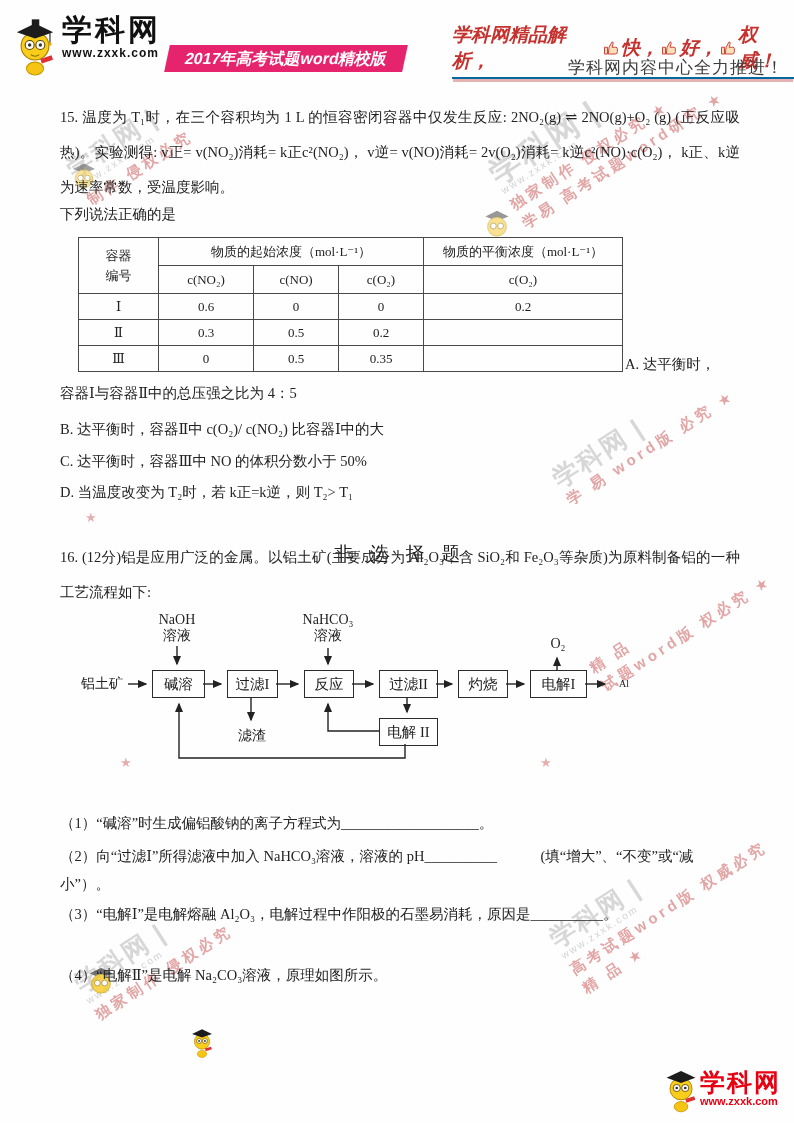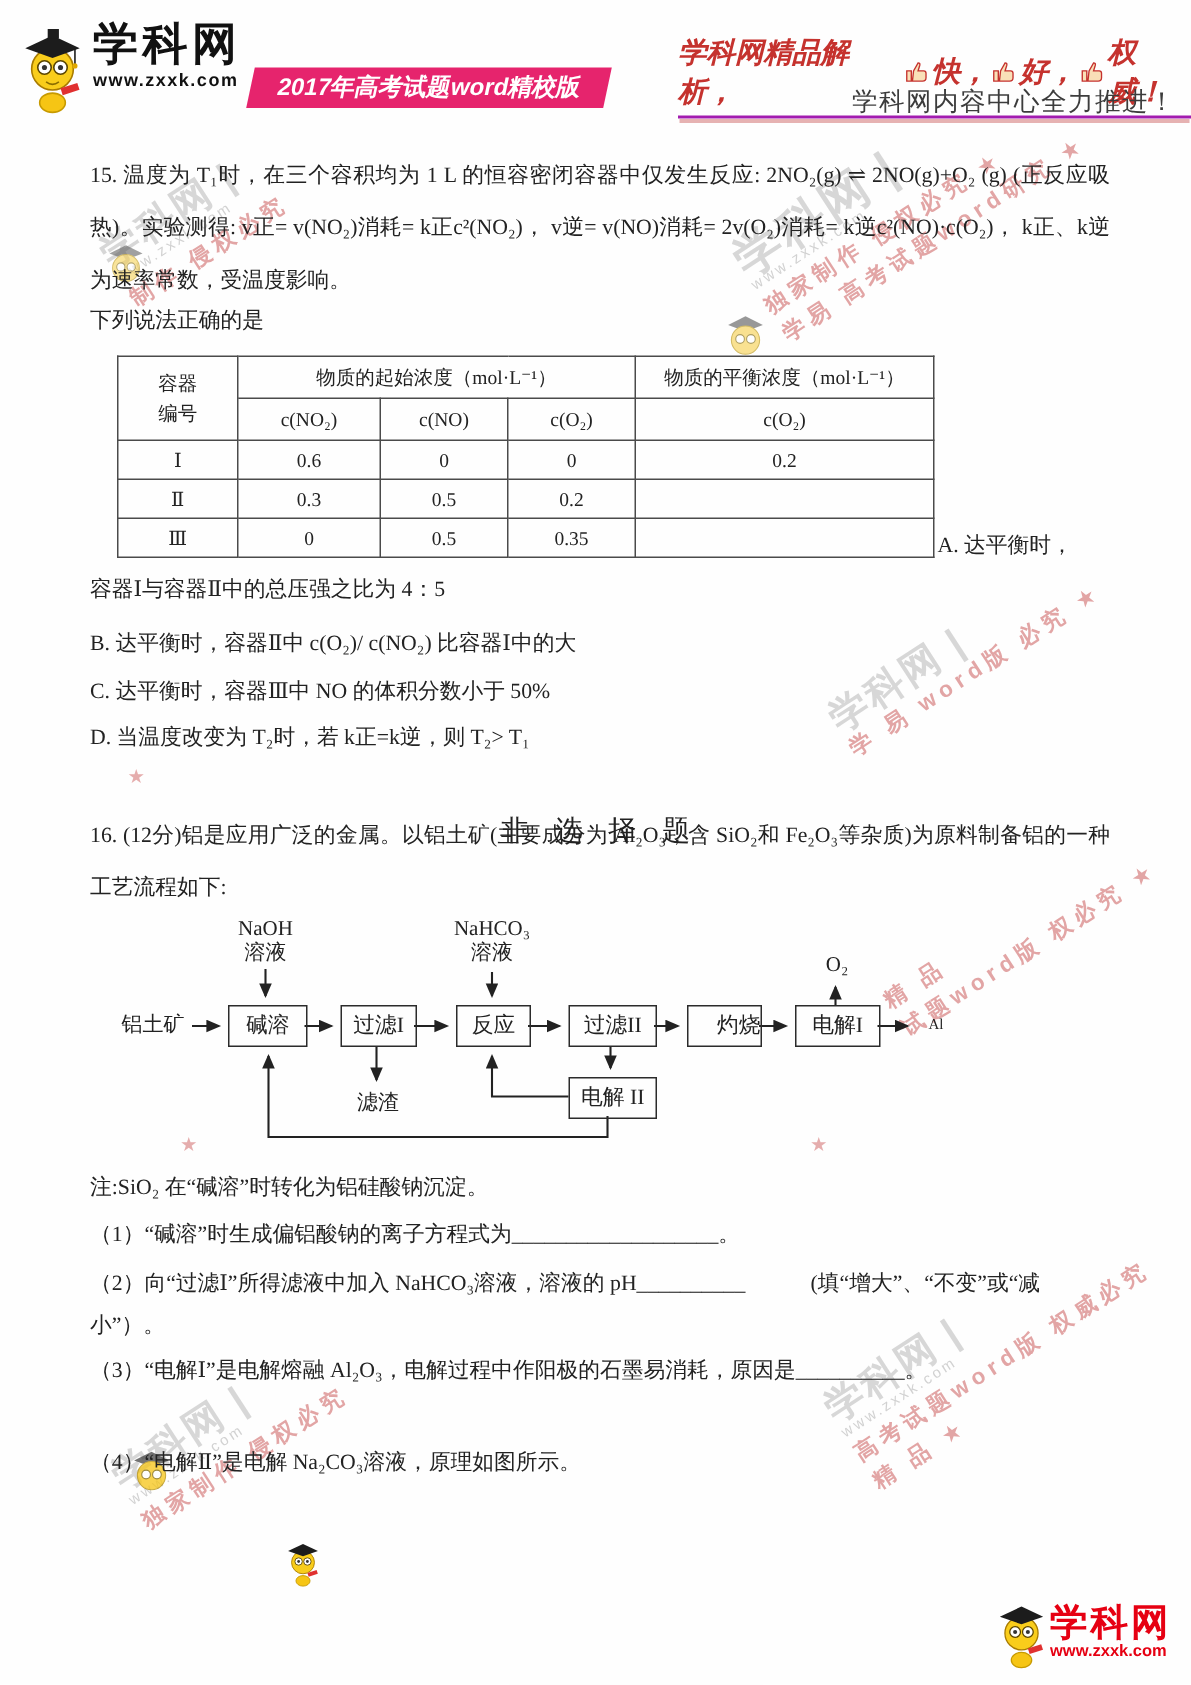--- a/index.html
+++ b/index.html
@@ -10,21 +10,21 @@
   .logo-row{display:flex;align-items:flex-start;}
   .logo-name{font-family:"Liberation Sans","DejaVu Sans",sans-serif;font-weight:bold;
              font-size:30px;letter-spacing:3px;color:#111;line-height:32px;}
   .logo-url{font-family:"Liberation Sans","DejaVu Sans",sans-serif;font-weight:bold;
             font-size:12px;color:#111;letter-spacing:1px;}
   .banner{background:#e6246d;color:#fff;transform:skewX(-12deg);
           font-family:"Liberation Sans","DejaVu Sans",sans-serif;font-weight:bold;
           font-size:16px;line-height:27px;text-align:center;width:238px;height:27px;}
   .slogan{color:#c5322e;font-weight:bold;font-style:italic;font-size:19px;
           display:flex;align-items:center;gap:2px;
-          border-bottom:2px solid #a21caf;box-shadow:0 4px 0 -1px #e6b2b2;padding-bottom:3px;}
+          border-bottom:2px solid #0369a1;box-shadow:0 4px 0 -1px #e6b2b2;padding-bottom:3px;}
   .subline{font-size:17px;color:#3c3c3c;letter-spacing:1px;}
   
   .para{font-size:14.5px;line-height:35px;width:680px;text-align:justify;}
   .line{font-size:14.5px;line-height:22px;}
   .sect{font-size:19px;letter-spacing:6px;text-align:center;width:680px;margin-top:36px;}
   
   table.ctable{border-collapse:collapse;table-layout:fixed;width:544px;font-size:13px;}
   table.ctable th,table.ctable td{border:1px solid #4a4a4a;text-align:center;
       font-weight:normal;padding:0;line-height:20px;}
   table.ctable th{height:27px;}
@@ -235,37 +235,36 @@
           <path d="M347 98 V112" marker-end="url(#ah)"></path>
           <path d="M319 131 H268 V104" marker-end="url(#ah)"></path>
           <path d="M345 144 V158 H119 V104" marker-end="url(#ah)"></path>
         </g>
       </svg>
       <div class="fclabel" style="left:16px;top:76px;width:52px;">铝土矿</div>
       <div class="fcbox" style="left:92px;top:70px;width:51px;">碱溶</div>
       <div class="fcbox" style="left:167px;top:70px;width:49px;">过滤I</div>
       <div class="fcbox" style="left:244px;top:70px;width:48px;">反应</div>
       <div class="fcbox" style="left:319px;top:70px;width:57px;">过滤II</div>
-      <div class="fcbox" style="left:398px;top:70px;width:48px;text-align:right;">灼烧</div>
+      <div class="fcbox" style="left:398px;top:70px;width:48px;">灼烧</div>
       <div class="fcbox" style="left:470px;top:70px;width:55px;">电解I</div>
       <div class="fcbox" style="left:319px;top:118px;width:57px;">电解 II</div>
       <div class="fclabel" style="left:87px;top:12px;width:60px;">
         <div>NaOH</div>
         <div>溶液</div>
       </div>
       <div class="fclabel" style="left:235px;top:12px;width:66px;">
         <div>NaHCO₃</div>
         <div>溶液</div>
       </div>
       <div class="fclabel" style="left:486px;top:36px;width:24px;">O₂</div>
       <div class="fclabel" style="left:552px;top:76px;width:24px;font-size:10px;">Al</div>
       <div class="fclabel" style="left:170px;top:128px;width:44px;">滤渣</div>
     </div>
 
-    <div class="abs line" style="left:60px;top:781px;">注:SiO₂ 在“碱溶”时转化为铝硅酸钠沉淀。</div>
     <div class="abs line" style="left:60px;top:812px;">（1）“碱溶”时生成偏铝酸钠的离子方程式为___________________。</div>
     <div class="abs line" style="left:60px;top:845px;">（2）向“过滤Ⅰ”所得滤液中加入 NaHCO₃溶液，溶液的 pH__________　　　(填“增大”、“不变”或“减</div>
     <div class="abs line" style="left:60px;top:873px;">小”）。</div>
     <div class="abs line" style="left:60px;top:903px;">（3）“电解Ⅰ”是电解熔融 Al₂O₃，电解过程中作阳极的石墨易消耗，原因是__________。</div>
     <div class="abs line" style="left:60px;top:935px;margin-top:29px;">（4）“电解Ⅱ”是电解 Na₂CO₃溶液，原理如图所示。</div>
 
     <div class="abs footer" style="left:190px;top:1024px;">
       <svg width="24" height="34" viewBox="0 0 40 58">
         <ellipse cx="20" cy="51" rx="8" ry="6" fill="#f6c514" stroke="#c79a00"></ellipse>
         <circle cx="20" cy="30" r="13" fill="#f9cd1b" stroke="#a87b00"></circle>

